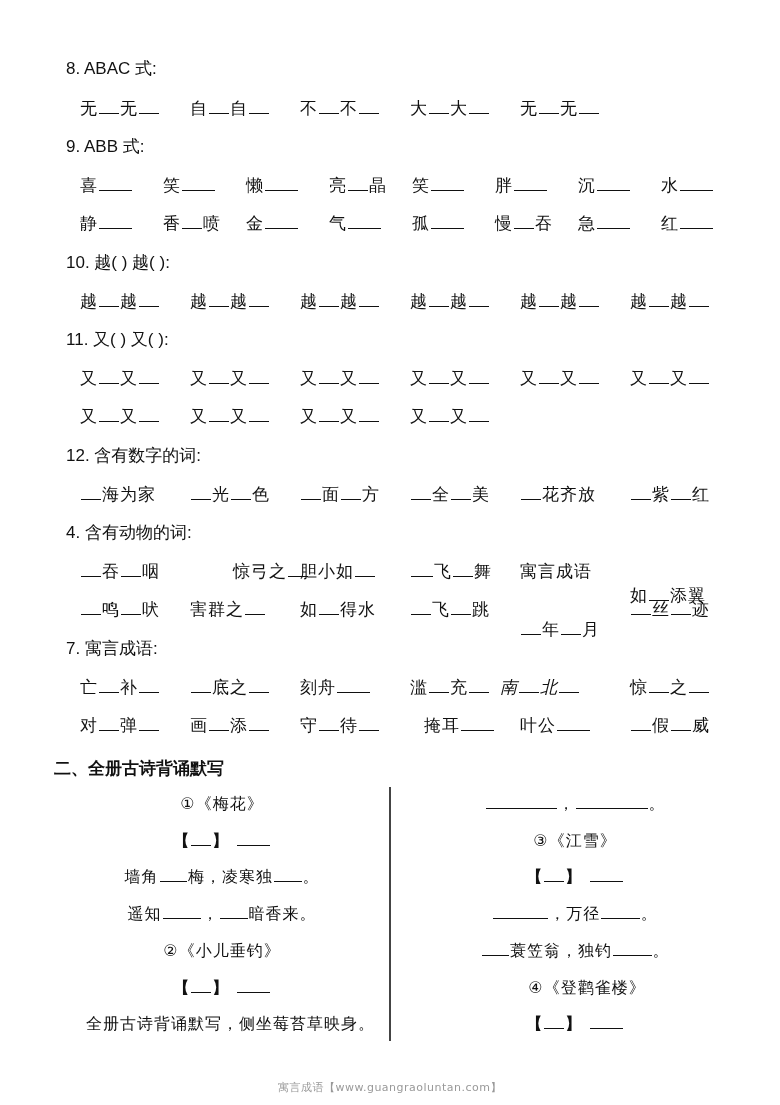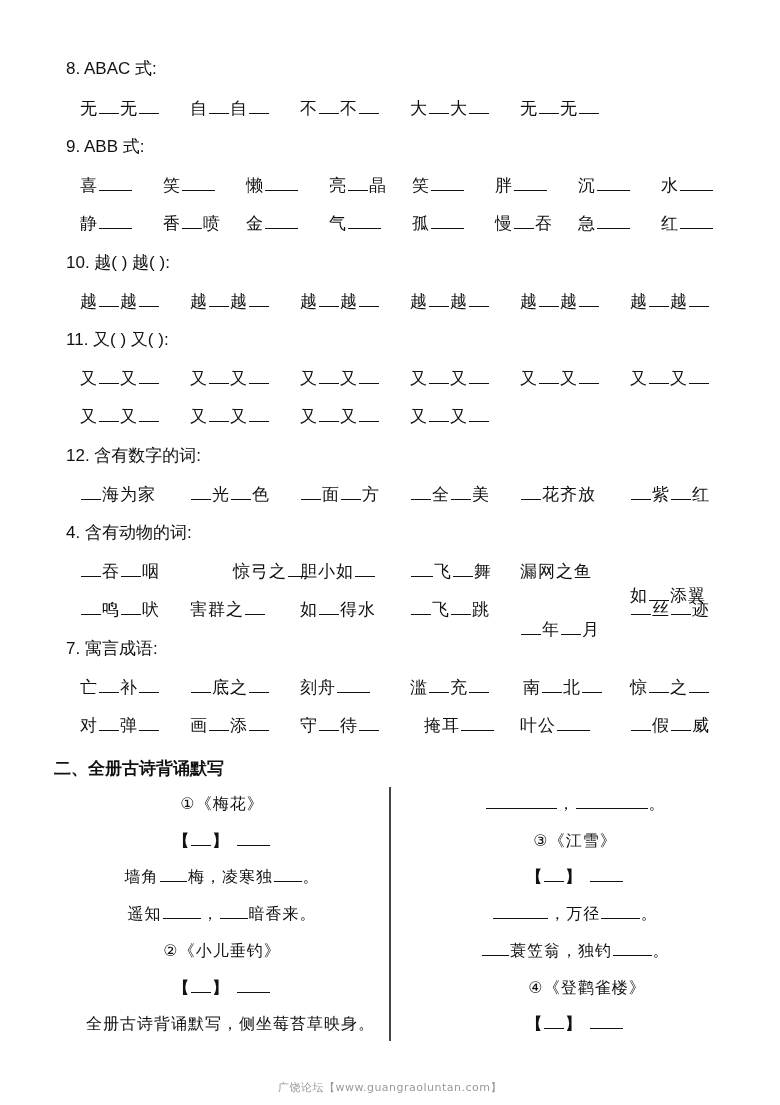--- a/index.html
+++ b/index.html
@@ -85,57 +85,57 @@
     <span class="item" style="left: 440px;"><span class="b" style="width: 20px;"></span><span>花齐放</span></span>
     <span class="item" style="left: 550px;"><span class="b" style="width: 20px;"></span><span>紫</span><span class="b" style="width: 20px;"></span><span>红</span></span>
   </div>
 
 <div class="heading" style="top:521px">4. 含有动物的词:</div>
 <div class="row" style="top:560px">
     <span class="item" style="left: 0px;"><span class="b" style="width: 20px;"></span><span>吞</span><span class="b" style="width: 20px;"></span><span>咽</span></span>
     <span class="item" style="left: 110px; margin-left: 43px;"><span>惊弓之</span><span class="b" style="width: 20px;"></span></span>
     <span class="item" style="left: 220px;"><span>胆小如</span><span class="b" style="width: 20px;"></span></span>
     <span class="item" style="left: 330px;"><span class="b" style="width: 22px;"></span><span>飞</span><span class="b" style="width: 20px;"></span><span>舞</span></span>
-    <span class="item" style="left: 440px;"><span>漏网之鱼</span></span>
+    <span class="item" style="left: 440px;"><span>寓言成语</span></span>
     <span class="item" style="left: 550px; margin-top: 24px;"><span>如</span><span class="b" style="width: 20px;"></span><span>添翼</span></span>
   </div>
 <div class="row" style="top:598px">
     <span class="item" style="left: 0px;"><span class="b" style="width: 20px;"></span><span>鸣</span><span class="b" style="width: 20px;"></span><span>吠</span></span>
     <span class="item" style="left: 110px;"><span>害群之</span><span class="b" style="width: 20px;"></span></span>
     <span class="item" style="left: 220px;"><span>如</span><span class="b" style="width: 20px;"></span><span>得水</span></span>
     <span class="item" style="left: 330px;"><span class="b" style="width: 20px;"></span><span>飞</span><span class="b" style="width: 20px;"></span><span>跳</span></span>
     <span class="item" style="left: 440px; margin-top: 20px;"><span class="b" style="width: 20px;"></span><span>年</span><span class="b" style="width: 20px;"></span><span>月</span></span>
     <span class="item" style="left: 550px;"><span class="b" style="width: 20px;"></span><span>丝</span><span class="b" style="width: 20px;"></span><span>迹</span></span>
   </div>
 
 <div class="heading" style="top:637px">7. 寓言成语:</div>
 <div class="row" style="top:676px">
     <span class="item" style="left: 0px;"><span>亡</span><span class="b" style="width: 20px;"></span><span>补</span><span class="b" style="width: 20px;"></span></span>
     <span class="item" style="left: 110px;"><span class="b" style="width: 20px;"></span><span>底之</span><span class="b" style="width: 20px;"></span></span>
     <span class="item" style="left: 220px;"><span>刻舟</span><span class="b" style="width: 33px;"></span></span>
     <span class="item" style="left: 330px;"><span>滥</span><span class="b" style="width: 20px;"></span><span>充</span><span class="b" style="width: 20px;"></span></span>
-    <span class="item" style="left: 443px;"><span>南</span><span class="b" style="width: 20px;"></span><span>北</span><span class="b" style="width: 20px;"></span></span>
+    <span class="item" style="left: 420px; font-style: italic;"><span>南</span><span class="b" style="width: 20px;"></span><span>北</span><span class="b" style="width: 20px;"></span></span>
     <span class="item" style="left: 550px;"><span>惊</span><span class="b" style="width: 20px;"></span><span>之</span><span class="b" style="width: 20px;"></span></span>
   </div>
 <div class="row" style="top:714px">
     <span class="item" style="left: 0px;"><span>对</span><span class="b" style="width: 20px;"></span><span>弹</span><span class="b" style="width: 20px;"></span></span>
     <span class="item" style="left: 110px;"><span>画</span><span class="b" style="width: 20px;"></span><span>添</span><span class="b" style="width: 20px;"></span></span>
     <span class="item" style="left: 220px;"><span>守</span><span class="b" style="width: 20px;"></span><span>待</span><span class="b" style="width: 20px;"></span></span>
     <span class="item" style="left: 344px;"><span>掩耳</span><span class="b" style="width: 33px;"></span></span>
     <span class="item" style="left: 440px;"><span>叶公</span><span class="b" style="width: 33px;"></span></span>
     <span class="item" style="left: 550px;"><span class="b" style="width: 20px;"></span><span>假</span><span class="b" style="width: 20px;"></span><span>威</span></span>
   </div>
 
 <div class="sec2">二、全册古诗背诵默写</div>
 
 <div></div>
 <div class="divider"></div>
 <div></div>
 
-<div class="footer">广饶论坛【www.guangraoluntan.com】</div>
+<div class="footer">寓言成语【www.guangraoluntan.com】</div>
 
 <div class="pline" style="top: 794px; left: 180.328px;"><span>①《梅花》</span></div>
 <div class="pline" style="top: 831px; left: 173.211px;"><span class="bk">【</span><span class="b" style="width: 20px;"></span><span class="bk">】 </span><span class="b" style="width: 33px;"></span></div>
 <div class="pline" style="top: 867px; left: 124.5px;"><span>墙角</span><span class="b" style="width: 27.5px;"></span><span>梅，凌寒独</span><span class="b" style="width: 27.5px;"></span><span>。</span></div>
 <div class="pline" style="top: 904px; left: 127.5px;"><span>遥知</span><span class="b" style="width: 38.5px;"></span><span>，</span><span class="b" style="width: 27.5px;"></span><span>暗香来。</span></div>
 <div class="pline" style="top: 941px; left: 163.328px;"><span>②《小儿垂钓》</span></div>
 <div class="pline" style="top: 978px; left: 173.211px;"><span class="bk">【</span><span class="b" style="width: 20px;"></span><span class="bk">】 </span><span class="b" style="width: 33px;"></span></div>
 <div class="pline" style="top: 1014px; left: 86px;"><span>全册古诗背诵默写，侧坐莓苔草映身。</span></div>
 <div class="pline" style="top: 794px; left: 484.5px;"><span class="b" style="width: 71.5px;"></span><span>，</span><span class="b" style="width: 71.5px;"></span><span>。</span></div>
 <div class="pline" style="top: 831px; left: 533.328px;"><span>③《江雪》</span></div>

